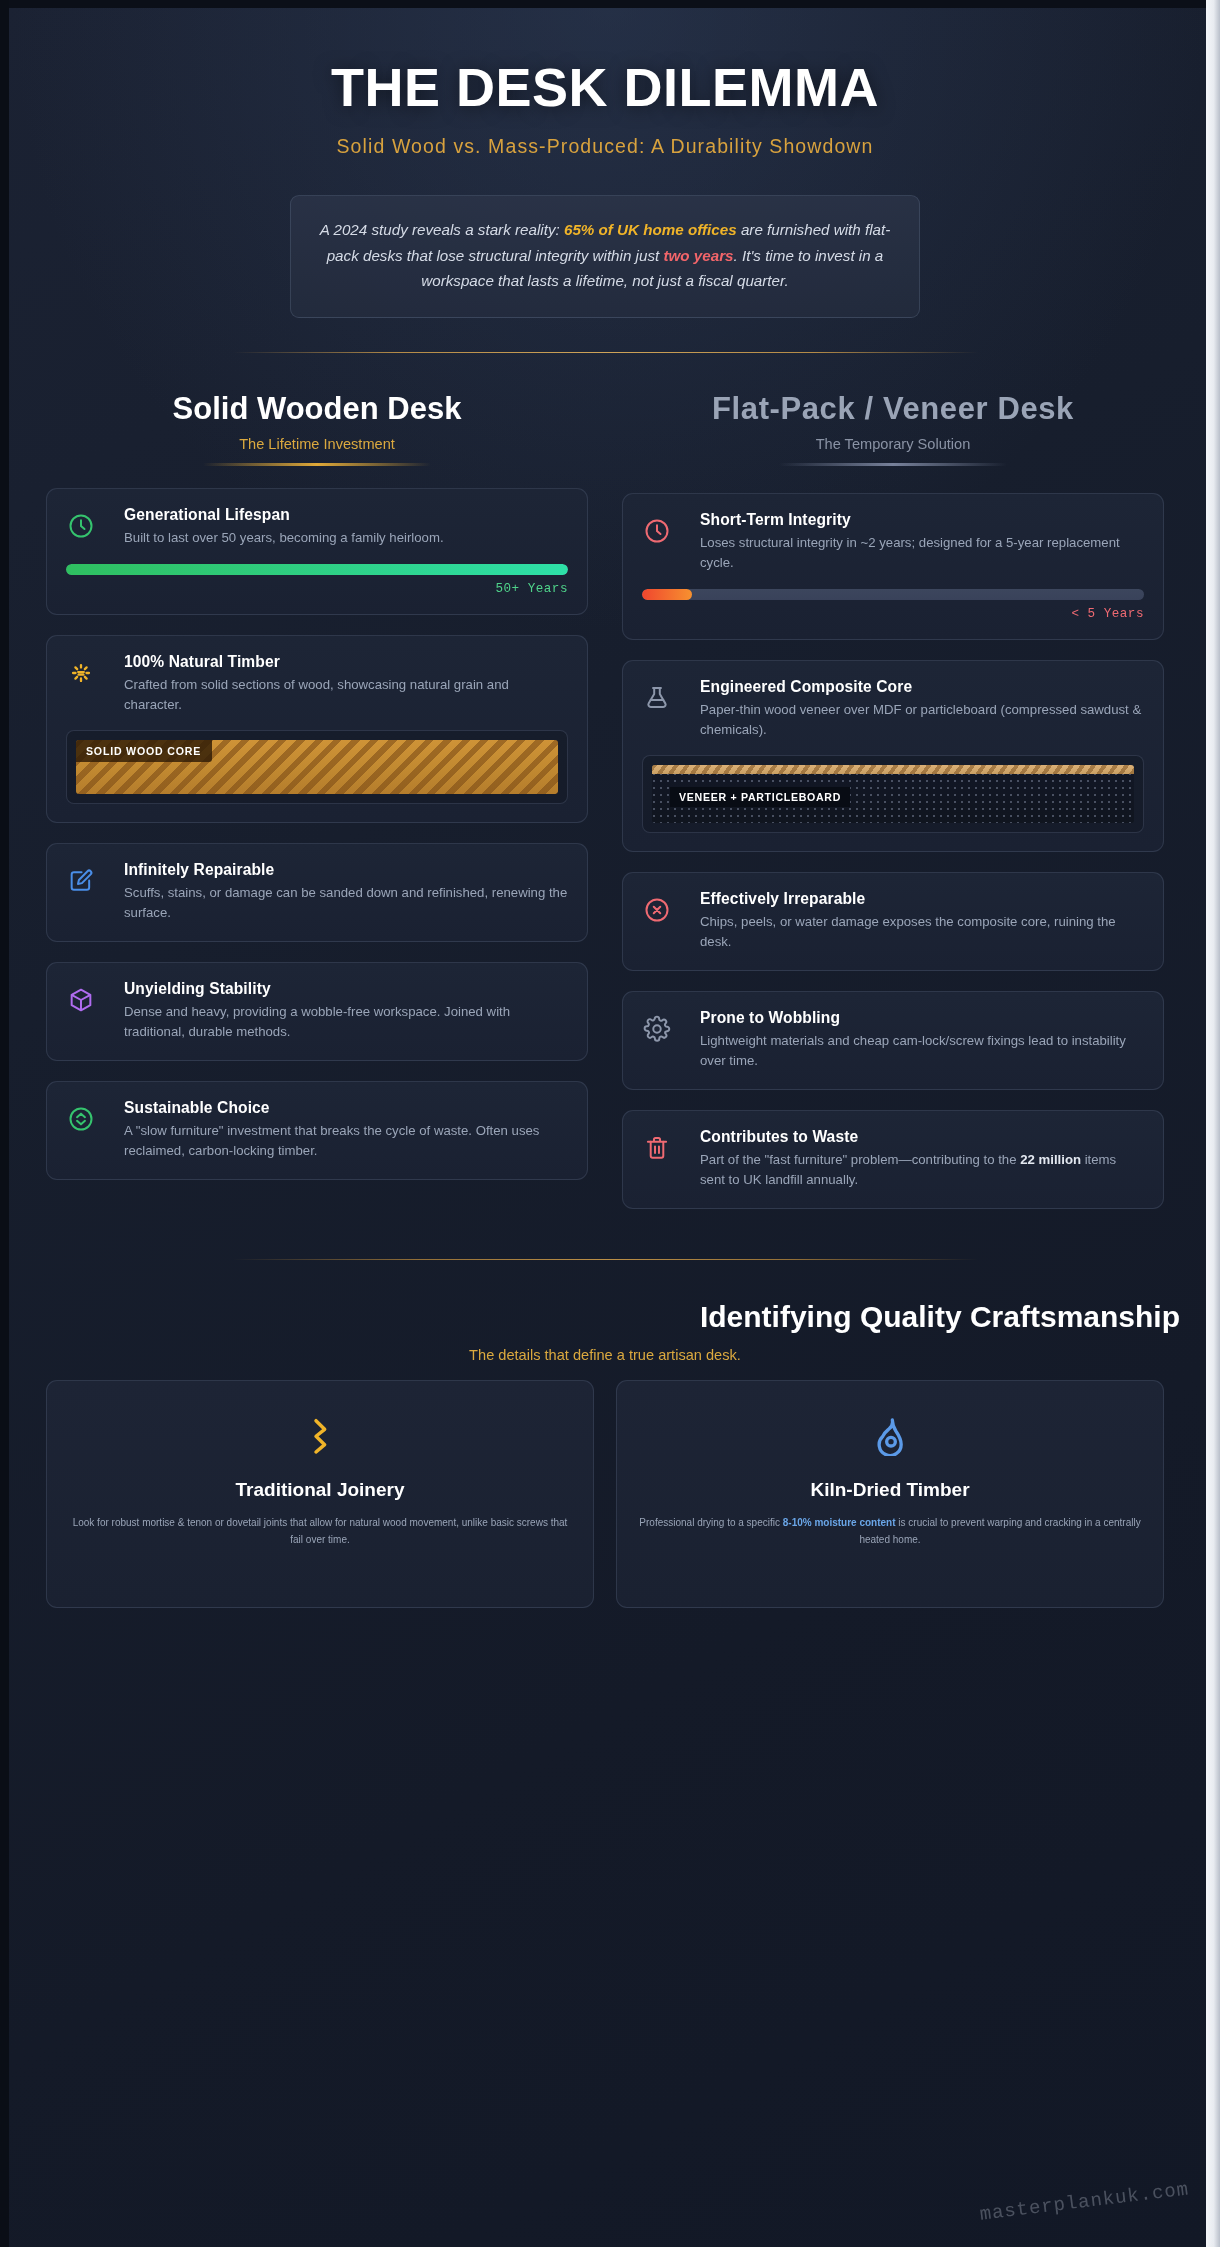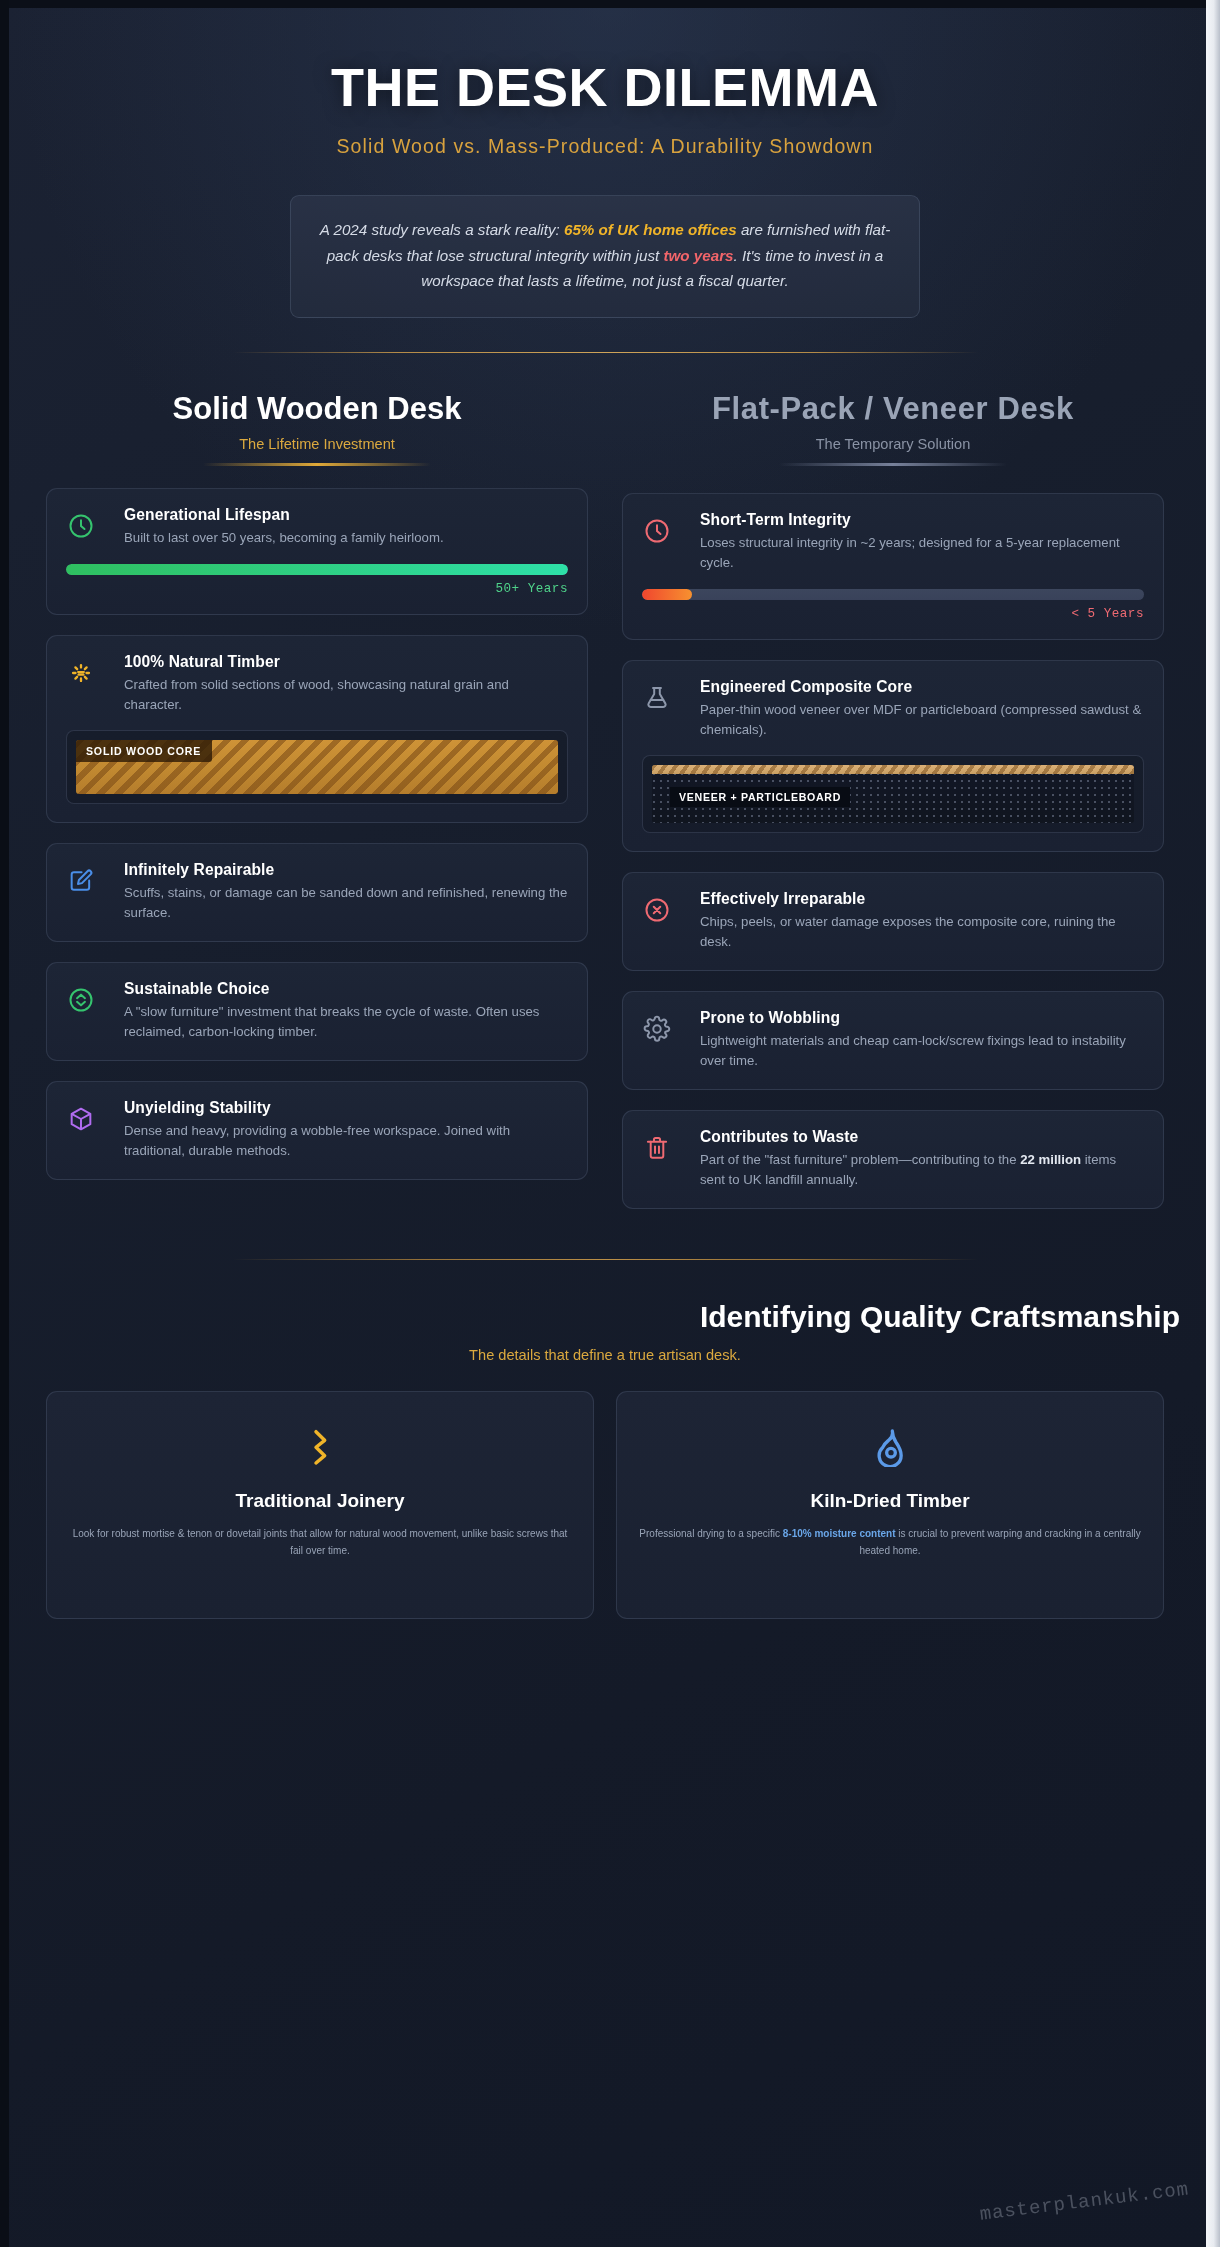--- a/index.html
+++ b/index.html
@@ -172,21 +172,21 @@
     font-size:10.6px; font-weight:700; letter-spacing:.7px;
     padding: 4px 9px;
   }
 
   
   .rule2 { margin: 30px auto 0; width: 745px; height:1px;
     background: linear-gradient(90deg, rgba(190,140,60,0), rgba(190,140,60,.75) 25%, rgba(206,156,74,.9) 50%, rgba(190,140,60,.75) 75%, rgba(190,140,60,0)); }
   .sec-title { text-align:right; margin-top: 40px; font-size: 30px; font-weight:800; color:#fff; }
   .sec-sub { text-align:center; margin-top: 13px; font-size: 14.6px; color:#dba93f; }
 
-  .qgrid { display:flex; gap: 22px; margin-top: 28px; padding: 0 16px; }
+  .qgrid { display:flex; gap: 22px; margin-top: 17px; padding: 0 16px; }
   .qcard {
     flex:1 1 0; min-width:0;
     background: linear-gradient(180deg,#1d2435 0%, #1a2131 100%);
     border:1px solid rgba(92,106,133,.30);
     border-radius: 11px;
     padding: 34px 22px 30px;
     text-align:center;
     min-height: 228px;
   }
   .qicon { height: 42px; display:flex; align-items:center; justify-content:center; }
@@ -287,43 +287,43 @@
               <div class="card-body">
                 <div class="card-title">Infinitely Repairable</div>
                 <div class="card-desc">Scuffs, stains, or damage can be sanded down and refinished, renewing the surface.</div>
               </div>
             </div>
           </div>
 
           <div class="card">
             <div class="card-row">
               <span class="ic">
+                <svg width="28" height="28" viewBox="0 0 24 24" fill="none" stroke="#b06cf0" stroke-width="1.7" stroke-linejoin="round">
+                  <path d="M12 3.2 20 7.6v8.8L12 20.8 4 16.4V7.6z"></path>
+                  <path d="M4 7.6 12 12l8-4.4M12 12v8.8"></path>
+                </svg>
+              </span>
+              <div class="card-body">
+                <div class="card-title">Unyielding Stability</div>
+                <div class="card-desc">Dense and heavy, providing a wobble-free workspace. Joined with traditional, durable methods.</div>
+              </div>
+            </div>
+          </div>
+
+          <div class="card">
+            <div class="card-row">
+              <span class="ic">
                 <svg width="28" height="28" viewBox="0 0 24 24" fill="none" stroke="#35c46e" stroke-width="1.7" stroke-linecap="round" stroke-linejoin="round">
                   <circle cx="12" cy="12" r="9"></circle>
                   <path d="M8.6 10.4 12 7.4l3.4 3M15.4 13.6 12 16.6l-3.4-3"></path>
                 </svg>
               </span>
               <div class="card-body">
                 <div class="card-title">Sustainable Choice</div>
                 <div class="card-desc">A "slow furniture" investment that breaks the cycle of waste. Often uses reclaimed, carbon-locking timber.</div>
-              </div>
-            </div>
-          </div>
-
-          <div class="card">
-            <div class="card-row">
-              <span class="ic">
-                <svg width="28" height="28" viewBox="0 0 24 24" fill="none" stroke="#b06cf0" stroke-width="1.7" stroke-linejoin="round">
-                  <path d="M12 3.2 20 7.6v8.8L12 20.8 4 16.4V7.6z"></path>
-                  <path d="M4 7.6 12 12l8-4.4M12 12v8.8"></path>
-                </svg>
-              </span>
-              <div class="card-body">
-                <div class="card-title">Unyielding Stability</div>
-                <div class="card-desc">Dense and heavy, providing a wobble-free workspace. Joined with traditional, durable methods.</div>
               </div>
             </div>
           </div>
 
         </div>
       </div>
 
       <div class="col">
         <div class="col-head">
           <div class="col-h1 dim">Flat-Pack / Veneer Desk</div>

